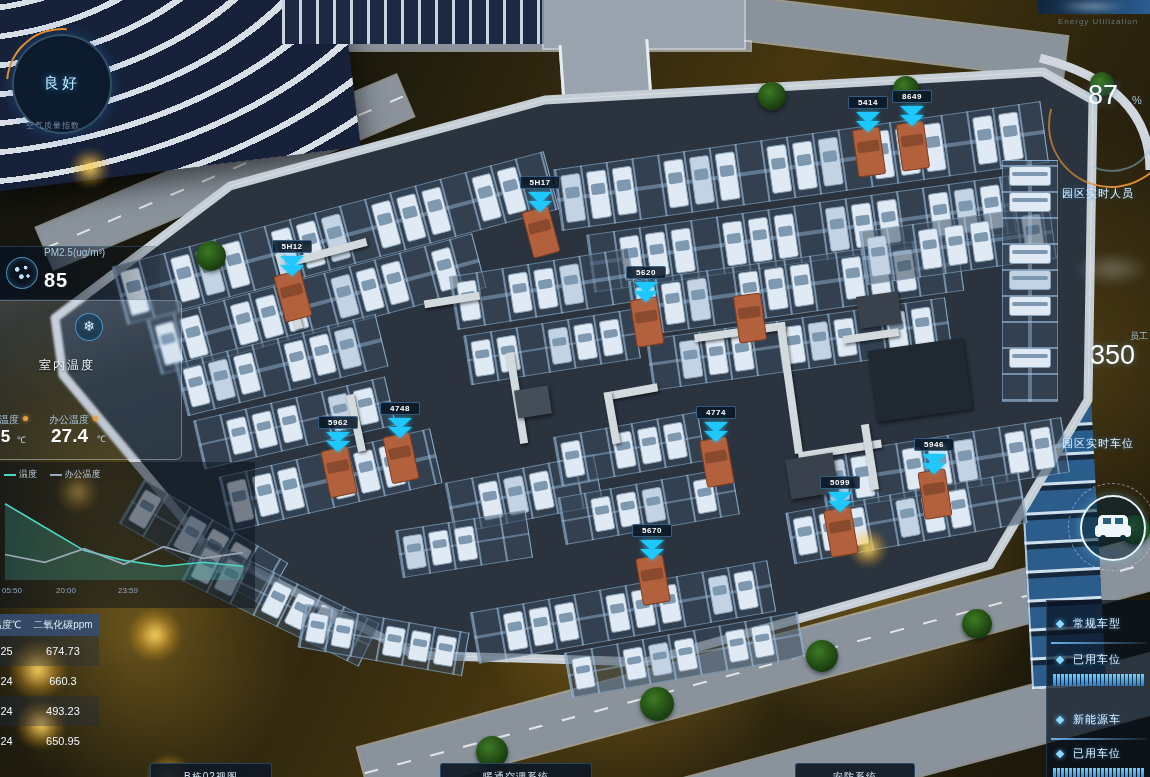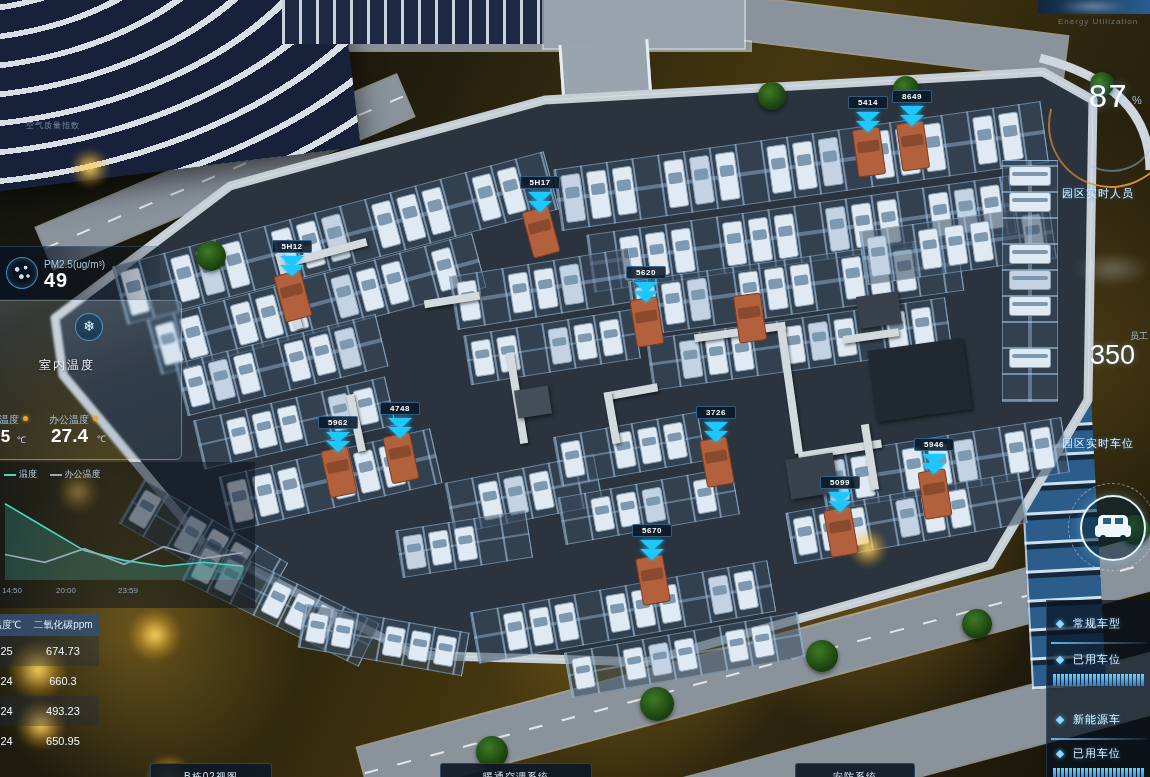--- a/index.html
+++ b/index.html
@@ -715,21 +715,21 @@
         </div>
         <div class="abs marker" style="left: 400px; top: 458px;">
           <div class="mlabel">4748</div>
           <div class="chev" style="top: -40px;"></div>
           <div class="chev" style="top: -31px;"></div>
         </div>
         <div class="abs car orange" style="left: 703px; top: 438px; width: 26px; height: 46px; transform: rotate(-10deg);">
           <div class="ws"></div>
         </div>
         <div class="abs marker" style="left: 716px; top: 462px;">
-          <div class="mlabel">3726</div>
+          <div class="mlabel">4774</div>
           <div class="chev" style="top: -40px;"></div>
           <div class="chev" style="top: -31px;"></div>
         </div>
         <div class="abs car orange" style="left: 921px; top: 470px; width: 26px; height: 46px; transform: rotate(-9deg);">
           <div class="ws"></div>
         </div>
         <div class="abs marker" style="left: 934px; top: 494px;">
           <div class="mlabel">5946</div>
           <div class="chev" style="top: -40px;"></div>
           <div class="chev" style="top: -31px;"></div>
@@ -748,28 +748,33 @@
         <div class="abs marker" style="left: 652px; top: 580px;">
           <div class="mlabel">5670</div>
           <div class="chev" style="top: -40px;"></div>
           <div class="chev" style="top: -31px;"></div>
         </div>
       </div>
   </div>
 
   <div class="abs" style="left:0;top:0;width:260px;height:777px;">
 
+    <div class="abs" style="left:12px;top:34px;width:96px;height:96px;border-radius:50%;
+         background:radial-gradient(circle,#0d1b2e 60%,#0a1524);border:2px solid rgba(120,180,220,.35);box-shadow:0 0 14px rgba(40,120,200,.35);">
+      <div class="abs arc" style="left:-8px;top:-8px;width:108px;height:108px;border-top-color:#e08c2f;transform:rotate(-40deg);"></div>
+      <div class="abs" style="left:0;top:38px;width:96px;text-align:center;font-size:15px;letter-spacing:3px;color:#c4ecff;text-shadow:0 0 6px #2aa0e0;">良好</div>
+    </div>
     <div class="abs" style="left:26px;top:120px;font-size:8px;color:rgba(196,220,240,.55);letter-spacing:1px;">空气质量指数</div>
 
 
     <div class="abs panel-row" style="left:0;top:246px;width:160px;height:52px;">
       <div class="abs icon-circ" style="left:6px;top:10px;width:30px;height:30px;
            background-image:radial-gradient(circle at 34% 38%, #bfe3ff 2px, transparent 2.6px),radial-gradient(circle at 62% 32%, #bfe3ff 1.6px, transparent 2.2px),radial-gradient(circle at 48% 62%, #bfe3ff 2px, transparent 2.6px),radial-gradient(circle at 70% 60%, #bfe3ff 1.4px, transparent 2px);"></div>
-      <div class="abs metric-label" style="left:44px;top:12px;">PM2.5(ug/m³)</div>
-      <div class="abs metric-value" style="left:44px;top:22px;">49</div>
+      <div class="abs metric-label" style="left:44px;top:0;">PM2.5(ug/m³)</div>
+      <div class="abs metric-value" style="left:44px;top:22px;">85</div>
     </div>
 
     <div class="abs glass" style="left:-30px;top:300px;width:210px;height:158px;">
       <div class="abs icon-circ" style="left:104px;top:12px;width:26px;height:26px;color:#dff2ff;font-size:14px;text-align:center;line-height:25px;">❄</div>
       <div class="abs" style="left:68px;top:56px;font-size:12px;color:#f2f8fd;letter-spacing:2px;text-shadow:0 1px 3px rgba(0,0,0,.7);">室内温度</div>
       <div class="abs metric-label" style="left:8px;top:112px;">大厅温度</div>
       <div class="abs odot" style="left:52px;top:115px;"></div>
       <div class="abs" style="left:6px;top:126px;font-size:17px;font-weight:bold;color:#fff;">26.5</div>
       <div class="abs" style="left:46px;top:132px;font-size:9px;color:#bcd6ea;">℃</div>
       <div class="abs metric-label" style="left:78px;top:112px;">办公温度</div>
@@ -781,21 +786,21 @@
     <div class="abs" style="left:0;top:462px;width:255px;height:146px;background:rgba(8,16,28,.5);">
       <div class="abs" style="left:4px;top:6px;font-size:9px;color:#b9cede;">
         <span style="display:inline-block;width:12px;height:2px;background:#49d6c2;vertical-align:middle;margin-right:3px;"></span><span>温度</span>
         <span style="display:inline-block;width:12px;height:2px;background:#9aa7b4;vertical-align:middle;margin:0 3px 0 10px;"></span><span>办公温度</span>
       </div>
       <svg id="chartsvg" width="250" height="98" style="position:absolute;left:0;top:22px;">
           <polygon points="5.0,19.7 44.7,43.2 84.3,66.6 124.0,76.4 163.7,82.2 203.3,78.3 243.0,82.2 243,96 5,96" fill="rgba(73,214,194,.22)"></polygon>
           <polyline points="5.0,19.7 44.7,43.2 84.3,66.6 124.0,76.4 163.7,82.2 203.3,78.3 243.0,82.2" fill="none" stroke="#49d6c2" stroke-width="1.6"></polyline>
           <polyline points="5.0,70.5 44.7,78.3 84.3,64.7 124.0,80.3 163.7,62.7 203.3,74.4 243.0,68.6" fill="none" stroke="#9aa7b4" stroke-width="1.6"></polyline>
         </svg>
-      <div class="abs" style="left:2px;top:124px;font-size:8px;color:#8fa6ba;">14:50</div>
+      <div class="abs" style="left:2px;top:124px;font-size:8px;color:#8fa6ba;">05:50</div>
       <div class="abs" style="left:56px;top:124px;font-size:8px;color:#8fa6ba;">20:00</div>
       <div class="abs" style="left:118px;top:124px;font-size:8px;color:#8fa6ba;">23:59</div>
     </div>
 
     <div class="abs" style="left:-14px;top:614px;width:150px;">
       <table class="co2">
         <thead>
             <tr id="co2head">
               <th>温度℃</th>
               <th>二氧化碳ppm</th>
@@ -824,21 +829,21 @@
   </div>
 
   <div class="abs" style="left:1030px;top:0;width:120px;height:777px;">
     <div class="abs" style="left:8px;top:0;width:112px;height:14px;background:linear-gradient(90deg,#10263d,#2a5d92);">
       <div class="abs smudge" style="left:18px;top:1px;width:72px;height:11px;"></div>
     </div>
     <div class="abs" style="left:28px;top:17px;font-size:8px;color:rgba(160,195,225,.5);letter-spacing:1px;">Energy Utilization</div>
 
     <div class="abs arc" style="left:18px;top:62px;width:122px;height:122px;border-top-color:#e08c2f;border-right-color:rgba(224,140,47,.7);transform:rotate(150deg);"></div>
     <div class="abs arc" style="left:36px;top:80px;width:88px;height:88px;border-bottom-color:rgba(150,200,240,.45);transform:rotate(-18deg);"></div>
-    <div class="abs" style="left:58px;top:80px;font-size:33px;color:#fff;text-shadow:0 0 8px rgba(120,200,255,.6);font-family:Liberation Mono, monospace;">87</div>
+    <div class="abs" style="left:58px;top:80px;font-size:27px;color:#fff;text-shadow:0 0 8px rgba(120,200,255,.6);">87</div>
     <div class="abs" style="left:102px;top:94px;font-size:11px;color:#9fc4d8;">%</div>
 
     <div class="abs hud-label" style="left:32px;top:186px;">园区实时人员</div>
     <div class="abs smudge" style="left:44px;top:252px;width:76px;height:34px;opacity:.5;"></div>
 
     <div class="abs" style="left:100px;top:330px;font-size:9px;color:#9fc4d8;">员工</div>
     <div class="abs" style="left:60px;top:340px;font-size:27px;color:#fff;text-shadow:0 0 6px rgba(120,200,255,.5);">350</div>
 
     <div class="abs hud-label" style="left:32px;top:436px;">园区实时车位</div>
 

